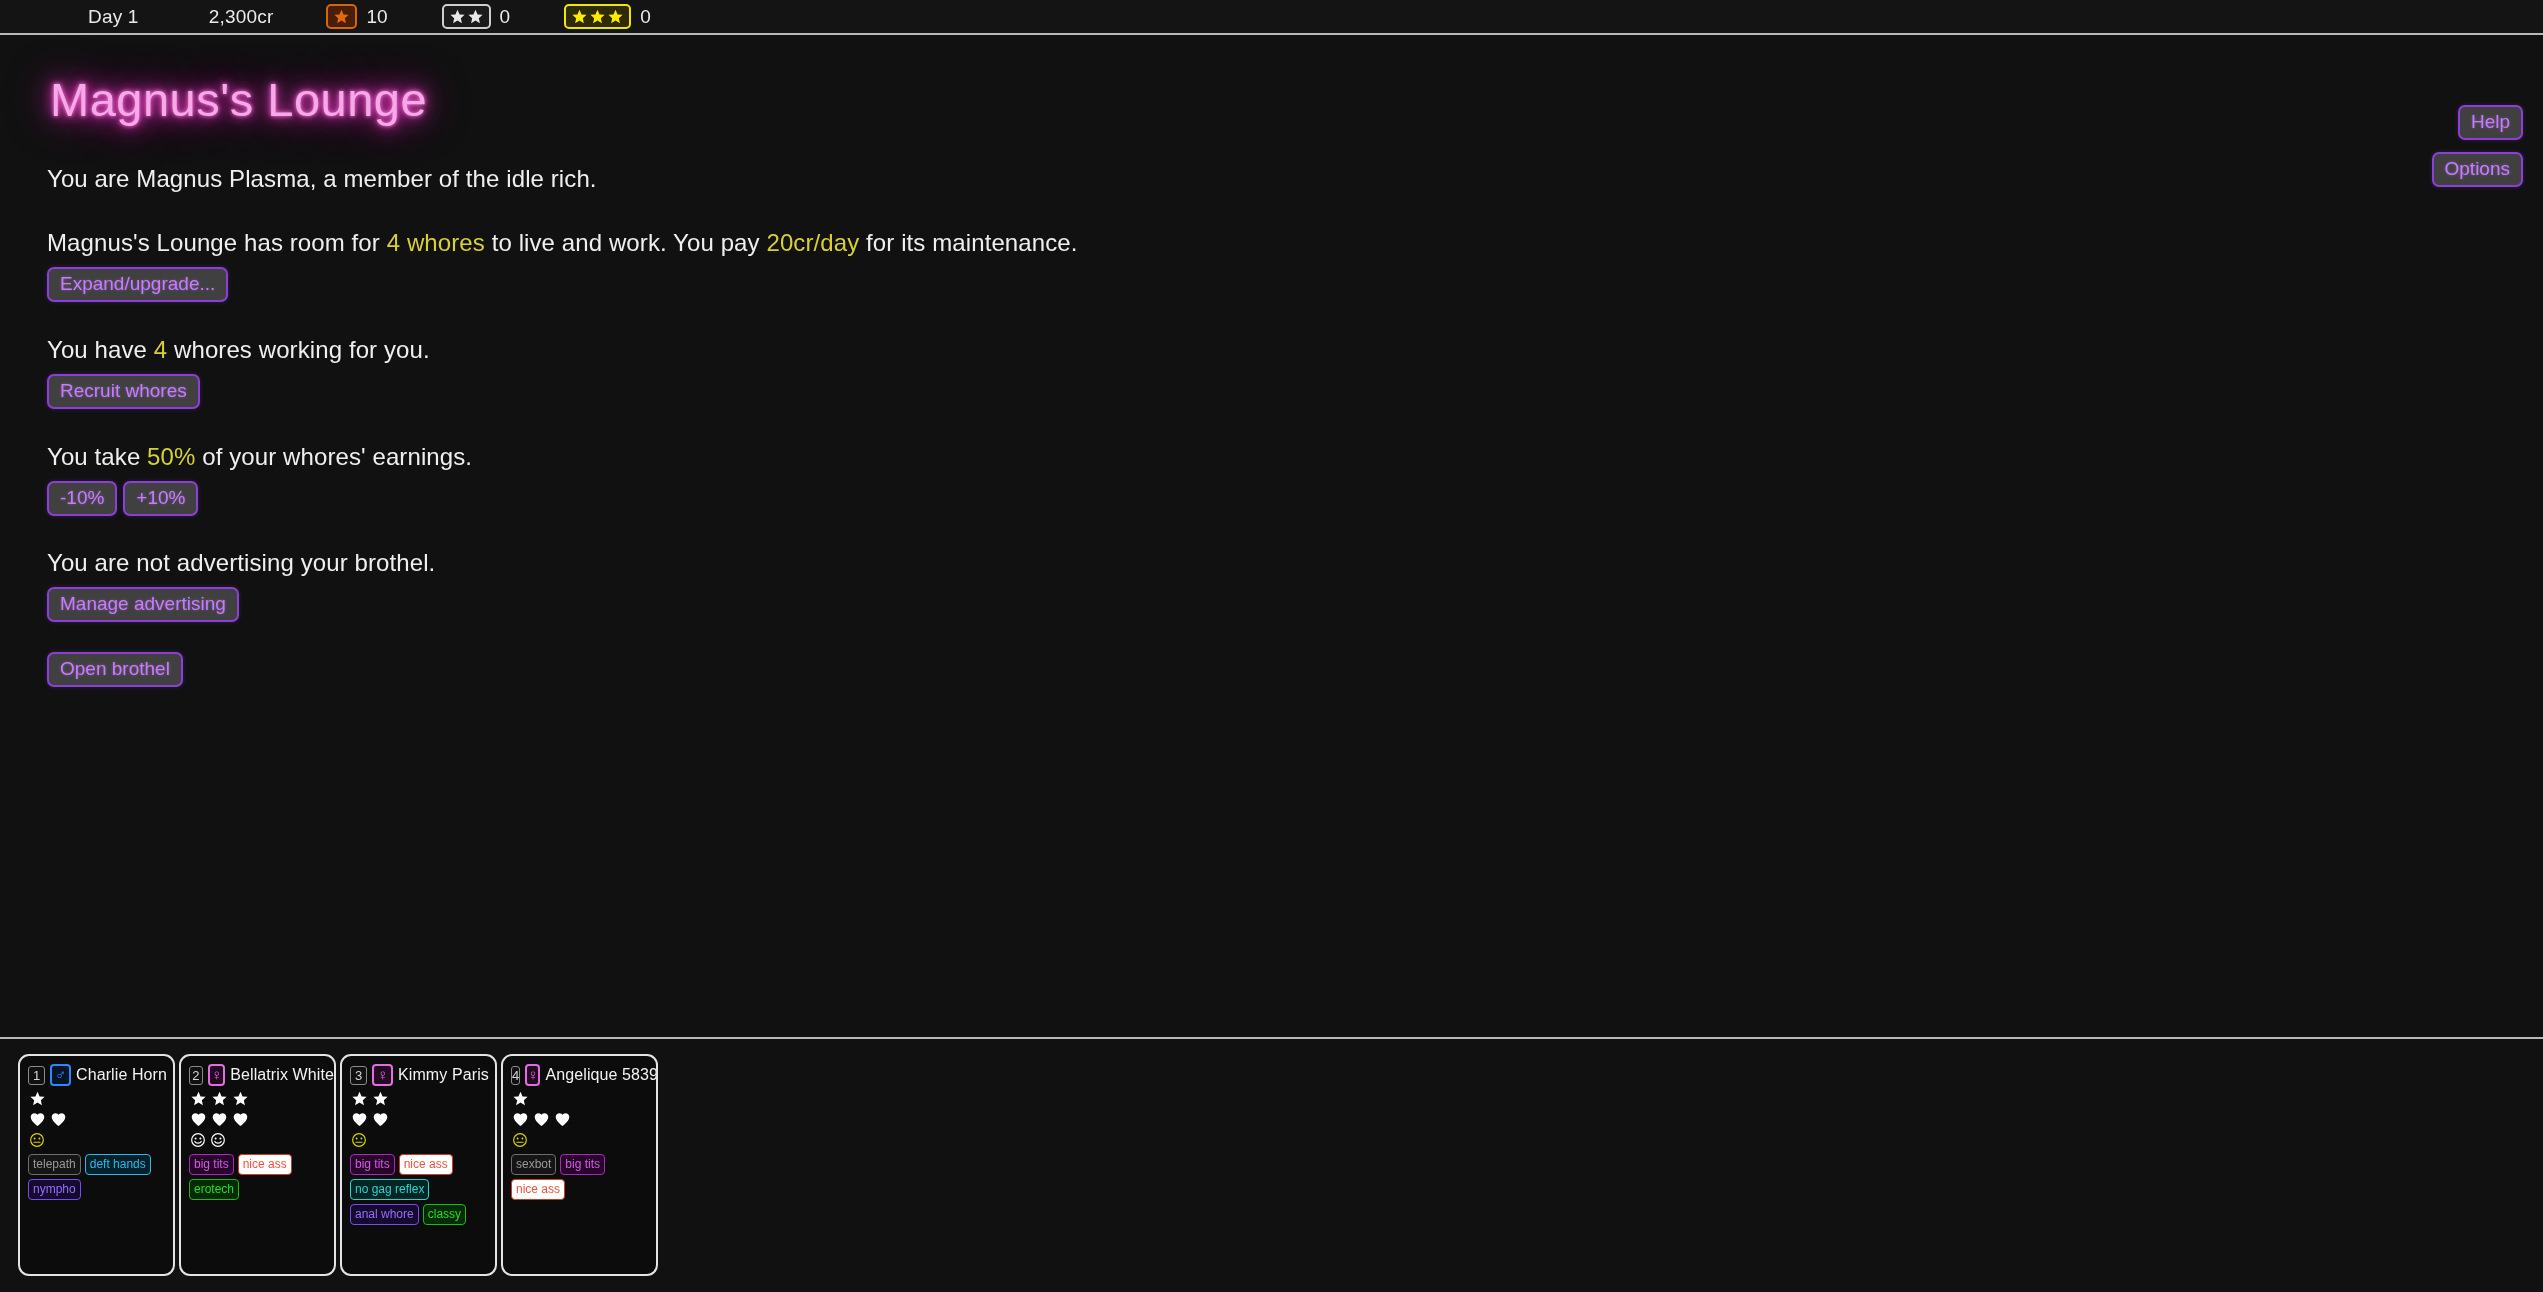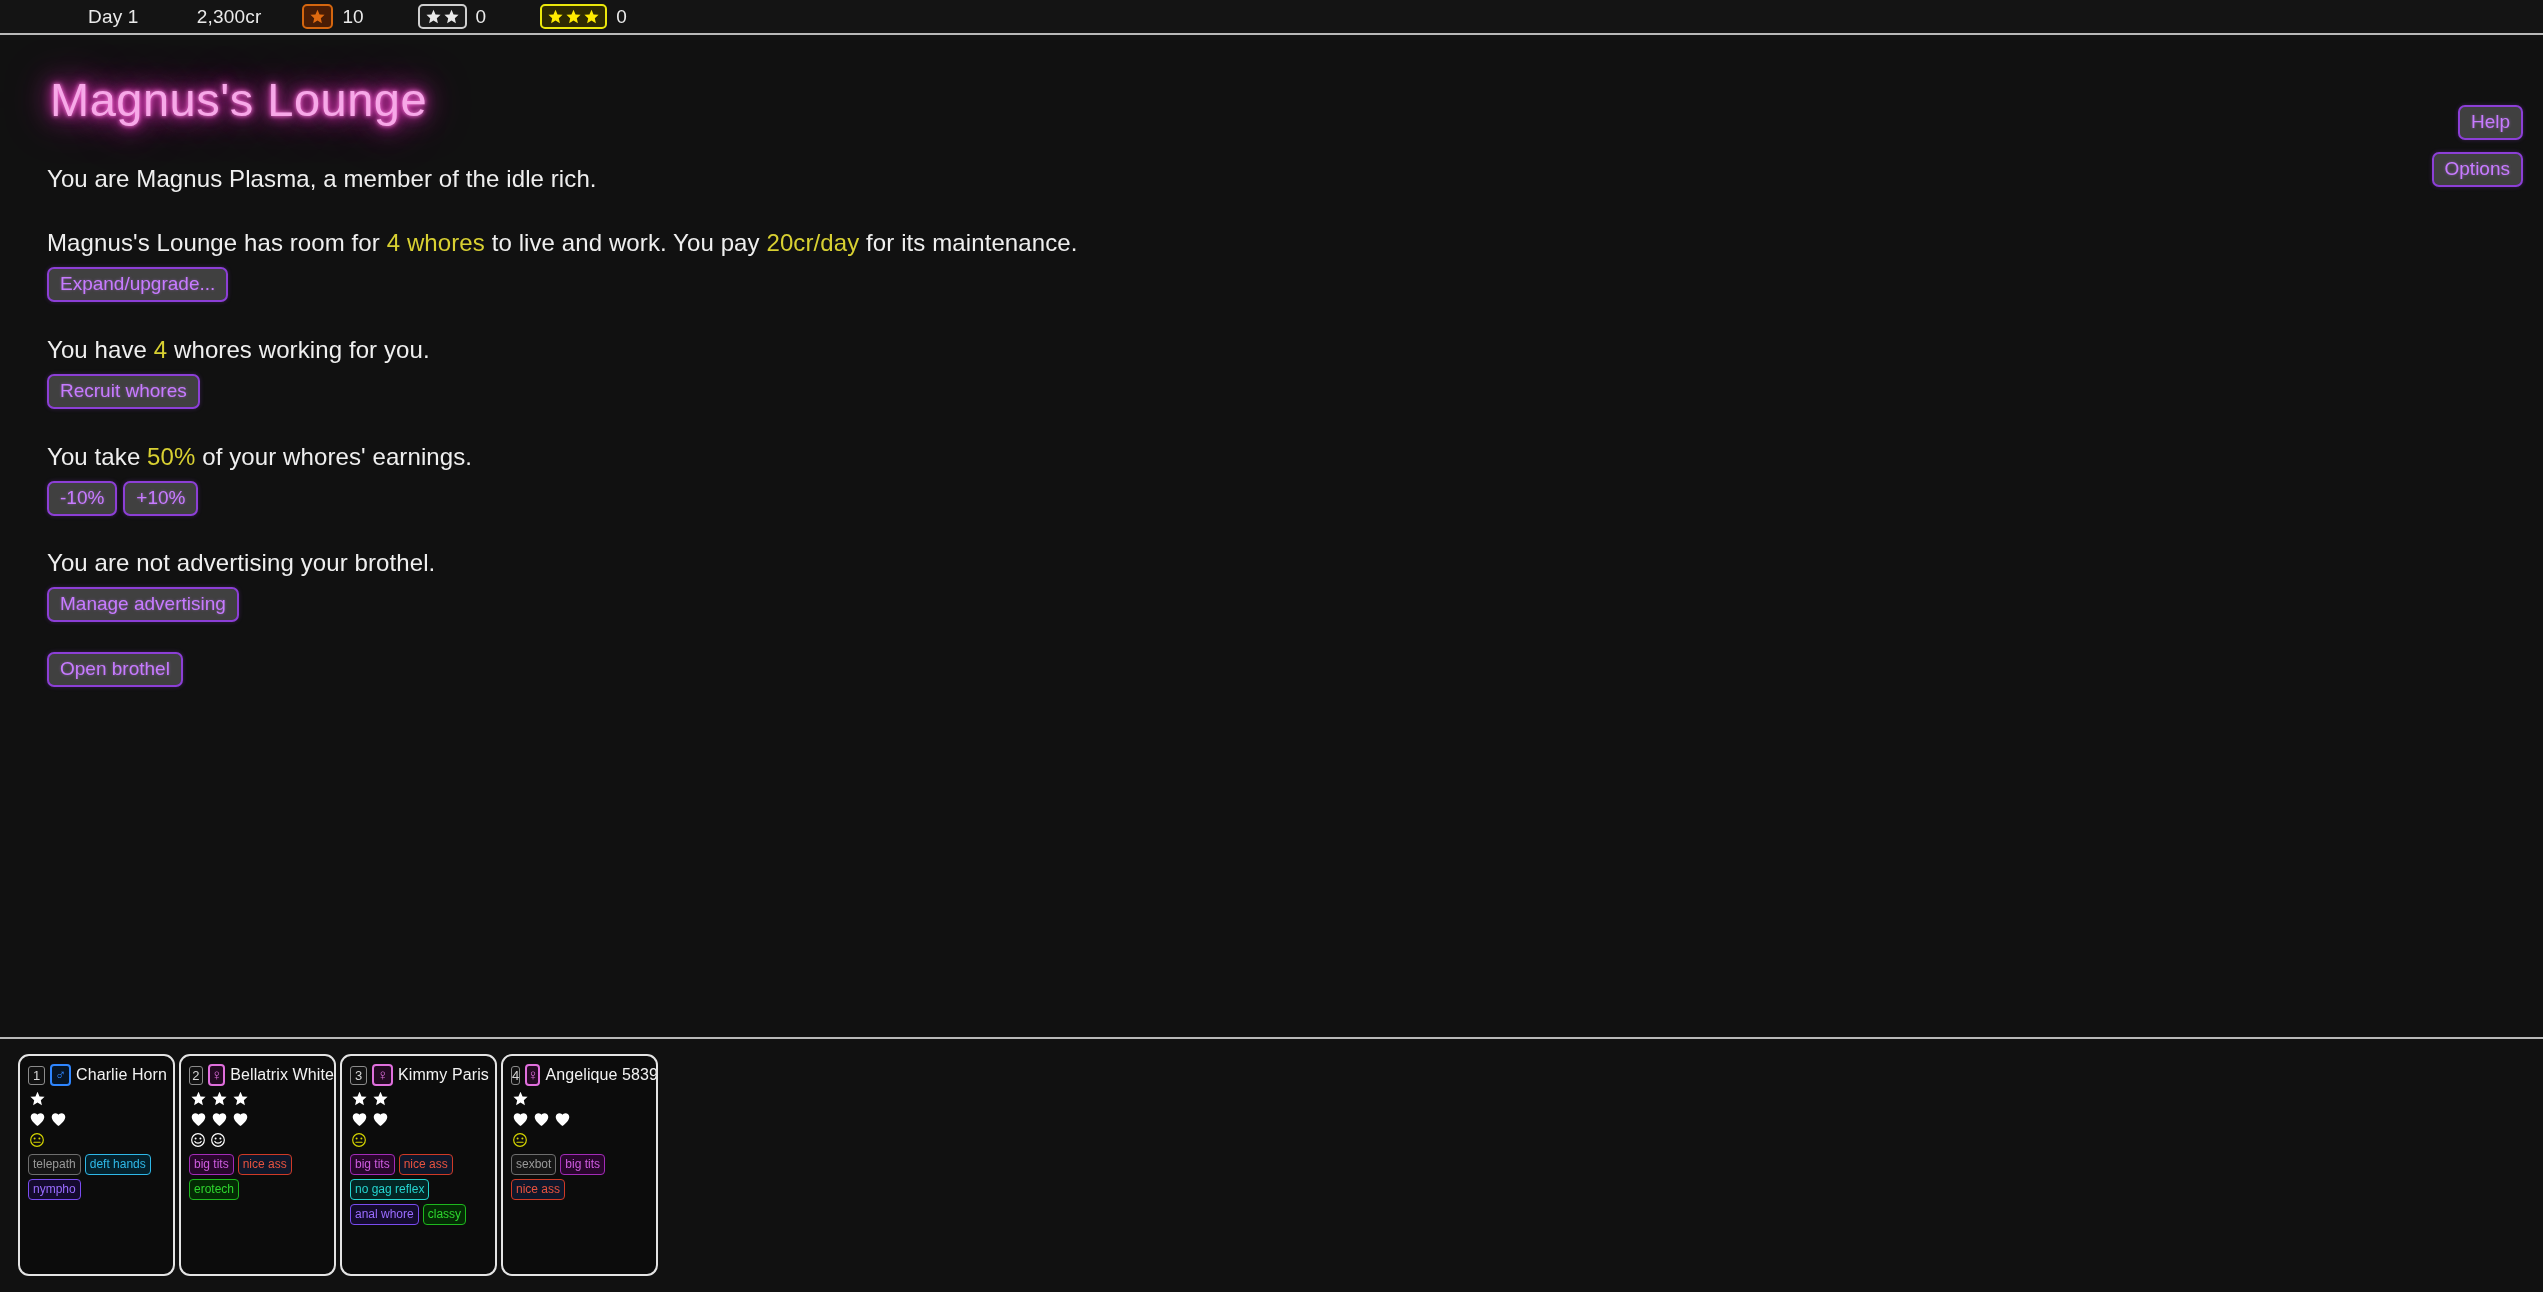--- a/index.html
+++ b/index.html
@@ -21,21 +21,21 @@
 
   
   #topbar {
     height: 35px;
     flex: 0 0 35px;
     background: #141414;
     border-bottom: 2px solid #b9b9b9;
     display: flex;
     align-items: center;
     padding-left: 88px;
-    gap: 0px;
+    gap: 12px;
   }
   .stat {
     display: flex;
     align-items: center;
     font-size: 19px;
     color: #eaeaea;
     letter-spacing: .2px;
   }
   .stat-day { margin-right: 58px; }
   .stat-money { margin-right: 41px; }
@@ -181,21 +181,21 @@
     padding: 3px 4px 4px 4px;
     border-radius: 4px;
     border: 1px solid #888;
     white-space: nowrap;
   }
   .tag-gray   { color:#9a9a9a; border-color:#6e6e6e; background:#151515; }
   .tag-cyan   { color:#2fb8e8; border-color:#2fb8e8; background:#04202b; }
   .tag-teal   { color:#25d4cf; border-color:#25d4cf; background:#042524; }
   .tag-purple { color:#cf5ce0; border-color:#a32bb8; background:#28062c; }
   .tag-violet { color:#9a6cff; border-color:#7a4cf0; background:#140b2e; }
-  .tag-red    { color:#e8533f; border-color:#cf3a26; background:#0f172a;text-align:right; }
+  .tag-red    { color:#e8533f; border-color:#cf3a26; background:#ffffff;text-align:right; }
   .tag-green  { color:#2ed62e; border-color:#1eb81e; background:#042b04; }
 </style>
 </head>
 <body>
 
 <div id="app">
 
   <div id="topbar">
     <div class="stat stat-day">Day 1</div>
     <div class="stat stat-money">2,300cr</div>

